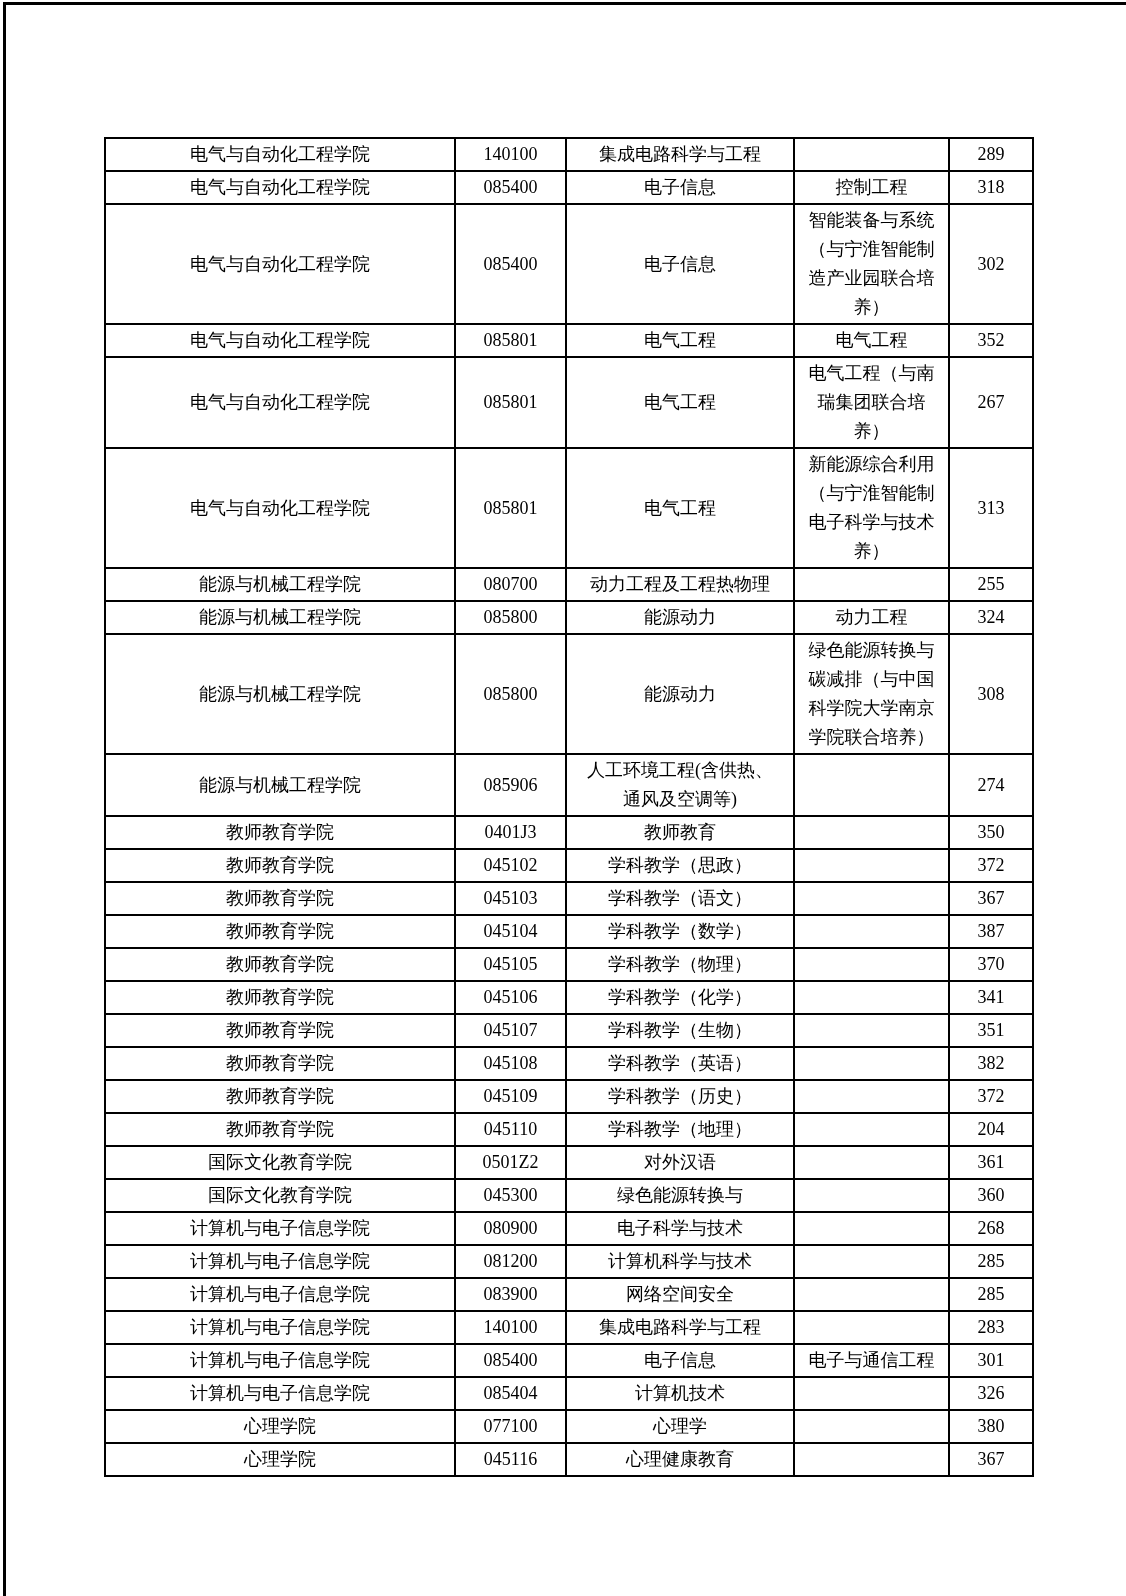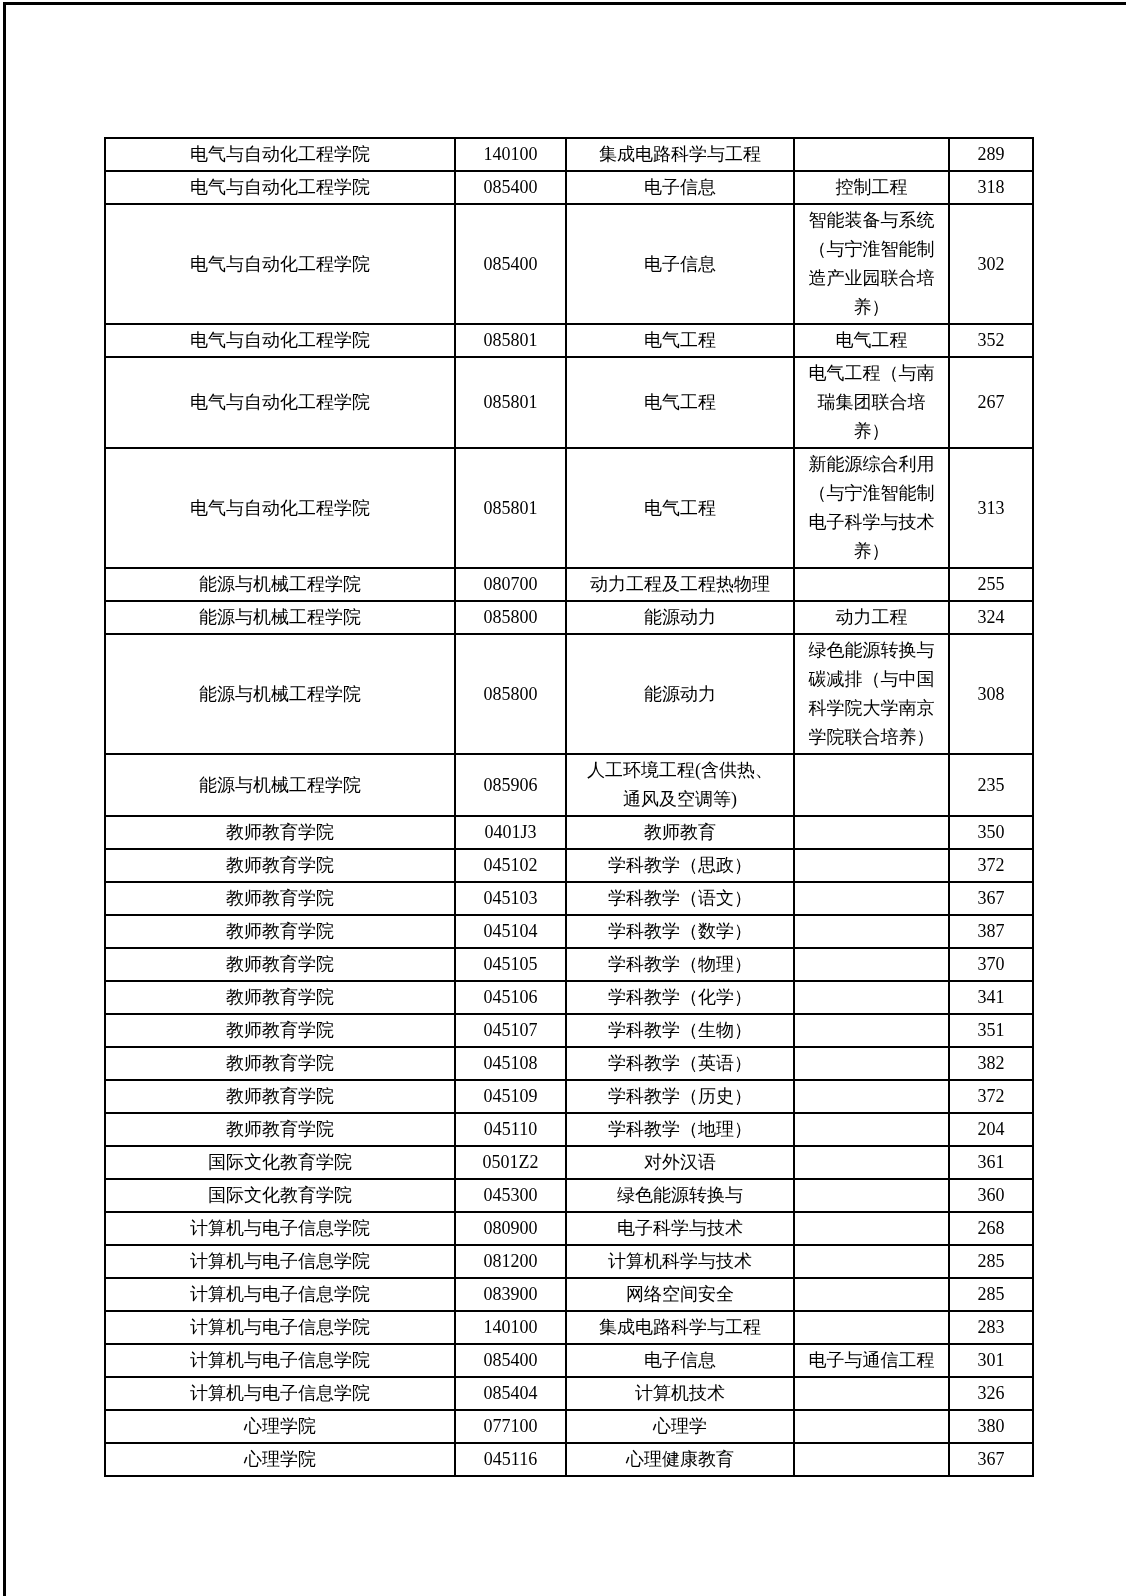--- a/index.html
+++ b/index.html
@@ -144,21 +144,21 @@
 科学院大学南京
 学院联合培养）</td>
           <td class="score-cell">308</td>
         </tr>
         <tr>
           <td class="college-cell">能源与机械工程学院</td>
           <td class="code-cell">085906</td>
           <td class="major-cell small-text">人工环境工程(含供热、
 通风及空调等)</td>
           <td class="direction-cell"></td>
-          <td class="score-cell">235</td>
+          <td class="score-cell">274</td>
         </tr>
         <tr>
           <td class="college-cell">教师教育学院</td>
           <td class="code-cell">0401J3</td>
           <td class="major-cell">教师教育</td>
           <td class="direction-cell"></td>
           <td class="score-cell">350</td>
         </tr>
         <tr>
           <td class="college-cell">教师教育学院</td>

